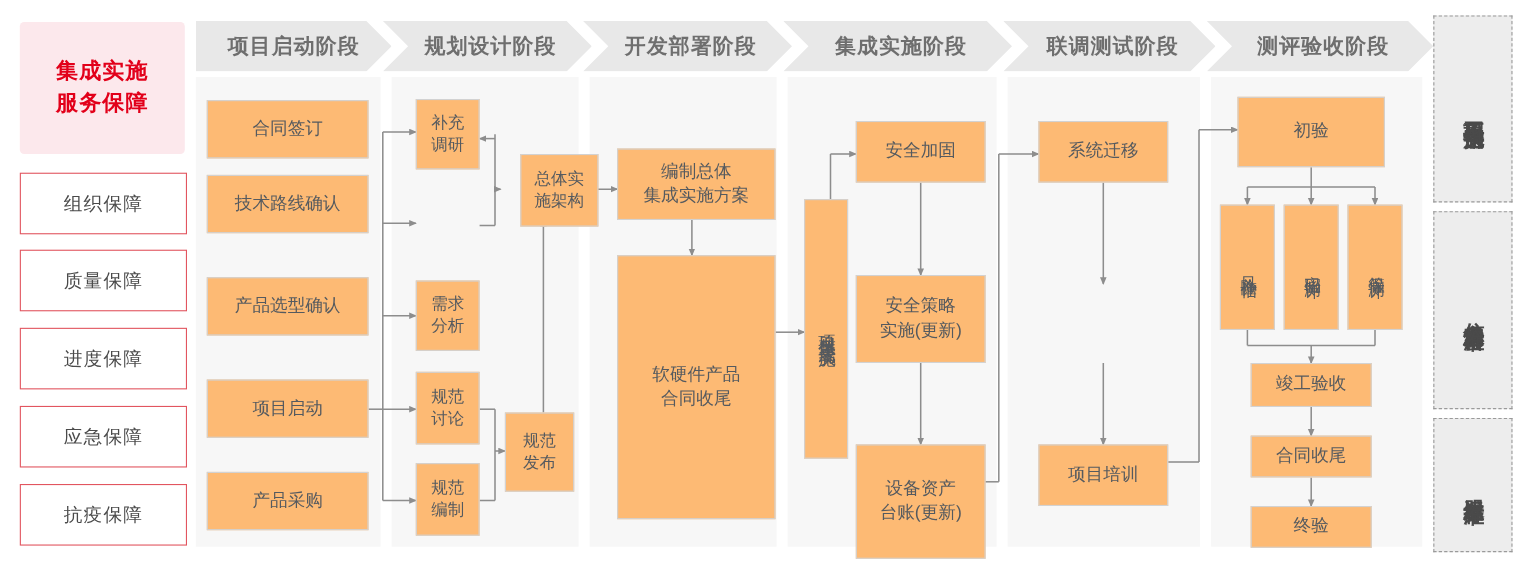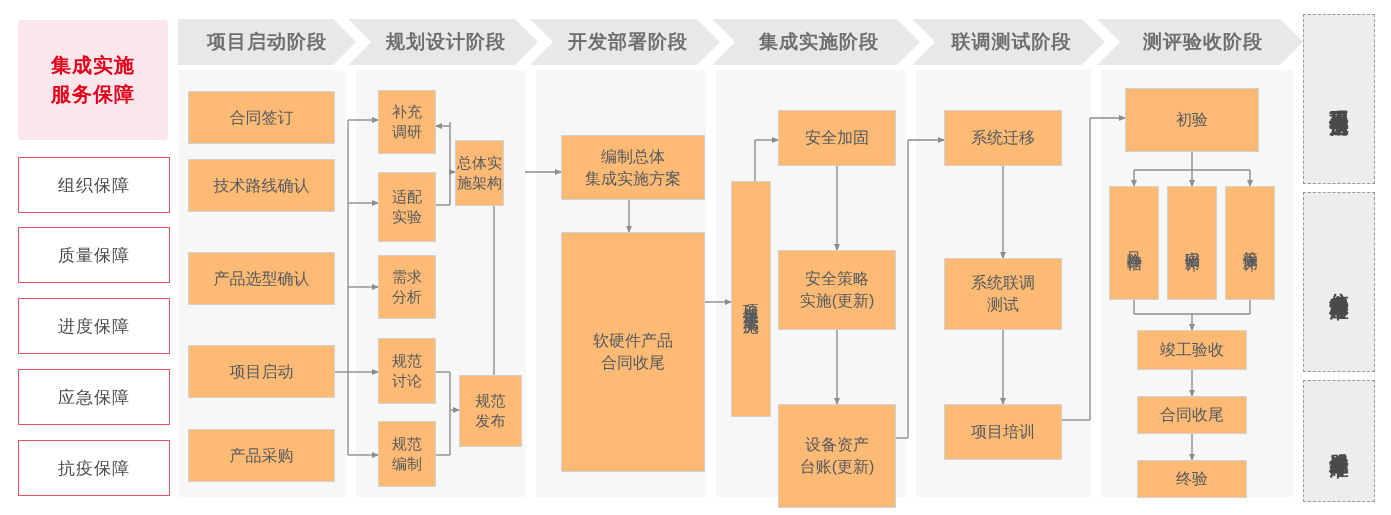--- a/index.html
+++ b/index.html
@@ -210,33 +210,30 @@
 
   <div class="node" style="left:188px;top:91px;width:147px;height:53px">合同签订</div>
   <div class="node" style="left:188px;top:159px;width:147px;height:53px">技术路线确认</div>
   <div class="node" style="left:188px;top:252px;width:147px;height:53px">产品选型确认</div>
   <div class="node" style="left:188px;top:345px;width:147px;height:53px">项目启动</div>
   <div class="node" style="left:188px;top:429px;width:147px;height:53px">产品采购</div>
 
   <div class="node small" style="left:378px;top:90px;width:58px;height:64px">
     <span><span>补充</span><br><span>调研</span></span>
   </div>
-  <div class="node small" style="left:378px;top:172px;width:58px;height:70px">
-    <span><span>适配</span><br><span>实验</span></span>
-  </div>
   <div class="node small" style="left:378px;top:255px;width:58px;height:64px">
     <span><span>需求</span><br><span>分析</span></span>
   </div>
   <div class="node small" style="left:378px;top:338px;width:58px;height:66px">
     <span><span>规范</span><br><span>讨论</span></span>
   </div>
   <div class="node small" style="left:378px;top:421px;width:58px;height:66px">
     <span><span>规范</span><br><span>编制</span></span>
   </div>
-  <div class="node small" style="left:455px;top:140px;width:49px;height:66px">
+  <div class="node small" style="left:473px;top:140px;width:71px;height:66px">
     <span><span>总体实</span><br><span>施架构</span></span>
   </div>
   <div class="node small" style="left:459px;top:375px;width:63px;height:72px">
     <span><span>规范</span><br><span>发布</span></span>
   </div>
 
   <div class="node" style="left:561px;top:135px;width:144px;height:65px">
     <span><span>编制总体</span><br><span>集成实施方案</span></span>
   </div>
   <div class="node" style="left:561px;top:232px;width:144px;height:240px">
@@ -246,23 +243,20 @@
   <div class="node vtext" style="left:731px;top:181px;width:40px;height:236px">项目整体集成实施</div>
   <div class="node" style="left:778px;top:110px;width:118px;height:56px">安全加固</div>
   <div class="node" style="left:778px;top:250px;width:118px;height:80px">
     <span><span>安全策略</span><br><span>实施(更新)</span></span>
   </div>
   <div class="node" style="left:778px;top:404px;width:118px;height:104px">
     <span><span>设备资产</span><br><span>台账(更新)</span></span>
   </div>
 
   <div class="node" style="left:944px;top:110px;width:118px;height:56px">系统迁移</div>
-  <div class="node" style="left:944px;top:258px;width:118px;height:72px">
-    <span><span>系统联调</span><br><span>测试</span></span>
-  </div>
   <div class="node" style="left:944px;top:404px;width:118px;height:56px">项目培训</div>
 
   <div class="node" style="left:1125px;top:88px;width:134px;height:64px">初验</div>
   <div class="node vtext small" style="left:1109px;top:186px;width:50px;height:114px">风险评估</div>
   <div class="node vtext small" style="left:1167px;top:186px;width:50px;height:114px">密码测评</div>
   <div class="node vtext small" style="left:1225px;top:186px;width:50px;height:114px">等保测评</div>
   <div class="node" style="left:1137px;top:330px;width:110px;height:40px">竣工验收</div>
   <div class="node" style="left:1137px;top:396px;width:110px;height:38px">合同收尾</div>
   <div class="node" style="left:1137px;top:460px;width:110px;height:38px">终验</div>
 

